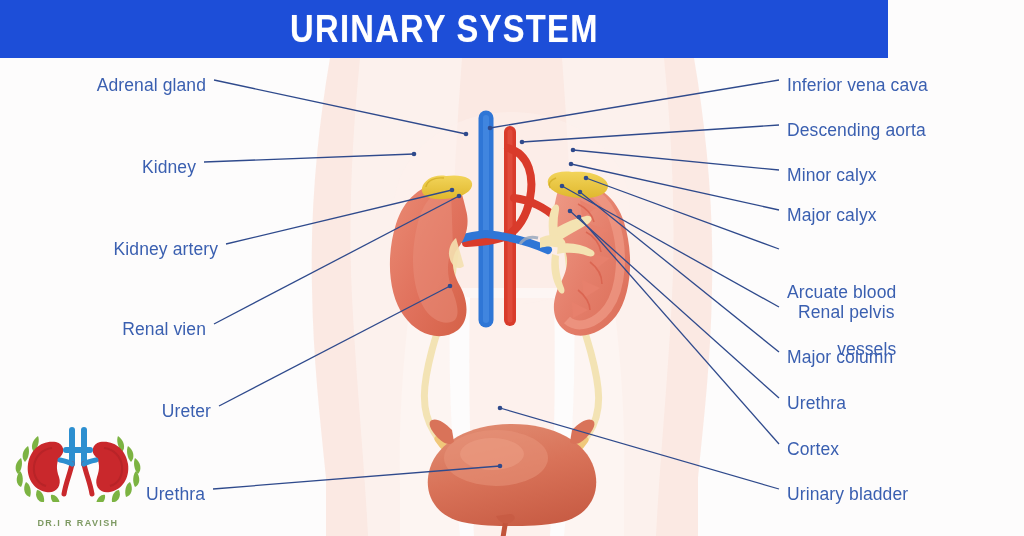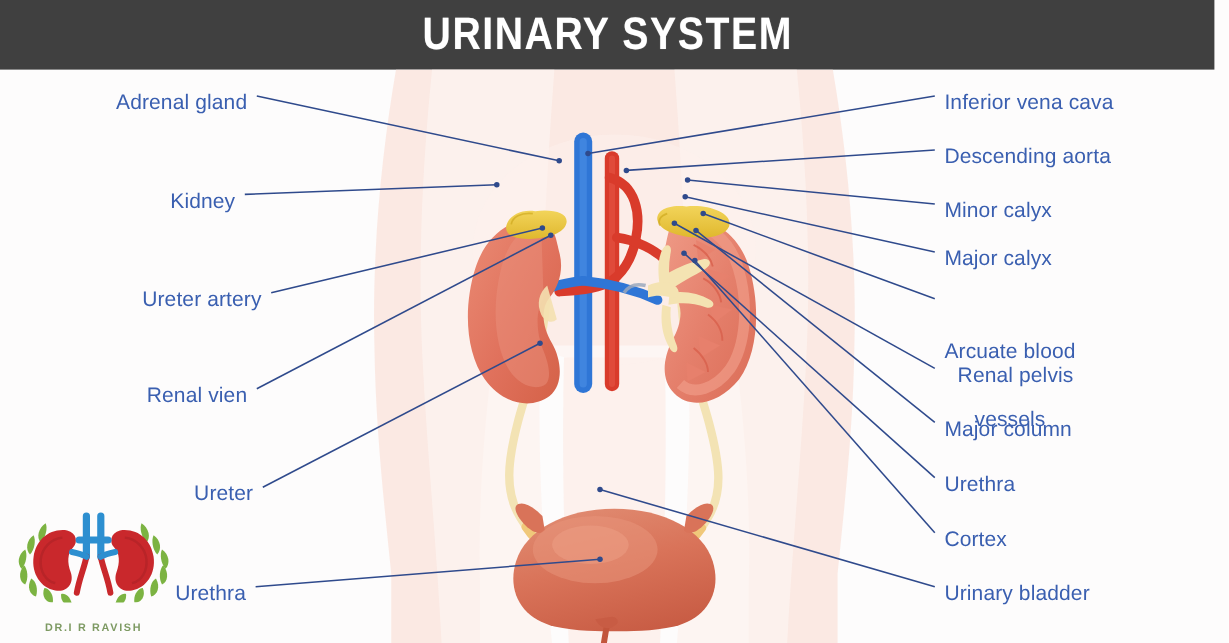--- a/index.html
+++ b/index.html
@@ -7,22 +7,22 @@
     width:1024px;height:536px;
     background:#ffffff;
     font-family:"Liberation Sans", sans-serif;
     overflow:hidden;
     position:relative;
   }
   #stage{position:relative;width:1024px;height:536px;background:#fdfcfc;overflow:hidden;}
 
   
   #banner{
-    position:absolute;left:0;top:0;width:1012px;height:58px;
-    background:#404040;
+    position:absolute;left:0;top:0;width:888px;height:58px;
+    background:#1d4ed8;
     display:flex;align-items:center;justify-content:center;
   }
   #banner-title{
     color:#ffffff;
     font-size:38px;
     font-weight:bold;
     letter-spacing:1.5px;
     transform:scaleX(0.86);
     font-family:"Liberation Sans", sans-serif;
     text-shadow:0 0 1px rgba(255,255,255,.4);
@@ -35,21 +35,21 @@
   
   .label{
     position:absolute;
     color:#3a5fb0;
     font-size:17.5px;
     font-family:"Liberation Sans", sans-serif;
     white-space:pre;
     line-height:19px;
     letter-spacing:.1px;
   }
-  .label.right{text-align:center;}
+  .label.right{text-align:right;}
   .label.left{text-align:right;}
 
   
   #logo{position:absolute;left:8px;top:416px;width:140px;height:120px;}
   #logosvg{display:block;}
   .logo-text{
     position:absolute;left:0;width:140px;text-align:center;
     font-family:"Liberation Sans", sans-serif;
   }
   #logo-line1{top:86px;font-size:13.5px;font-weight:bold;letter-spacing:.2px;}
@@ -232,21 +232,21 @@
         <circle cx="580" cy="134" r="2.3"></circle>
         <circle cx="570" cy="153" r="2.3"></circle>
         <circle cx="579" cy="159" r="2.3"></circle>
         <circle cx="500" cy="350" r="2.3"></circle>
       </g>
     </svg>
   </div>
 
   <div class="label left" style="left:0;top:76px;width:214px;padding-right:8px;box-sizing:border-box;">Adrenal gland</div>
   <div class="label left" style="left:0;top:158px;width:204px;padding-right:8px;box-sizing:border-box;padding-left:35px;">Kidney</div>
-  <div class="label left" style="left:0;top:240px;width:226px;padding-right:8px;box-sizing:border-box;">Ureter artery</div>
+  <div class="label left" style="left:0;top:240px;width:226px;padding-right:8px;box-sizing:border-box;">Kidney artery</div>
   <div class="label left" style="left:0;top:320px;width:214px;padding-right:8px;box-sizing:border-box;">Renal vien</div>
   <div class="label left" style="left:0;top:402px;width:219px;padding-right:8px;box-sizing:border-box;">Ureter</div>
   <div class="label left" style="left:0;top:485px;width:213px;padding-right:8px;box-sizing:border-box;">Urethra</div>
 
   <div class="label right" style="left:787px;top:76px;">Inferior vena cava</div>
   <div class="label right" style="left:787px;top:121px;">Descending aorta</div>
   <div class="label right" style="left:787px;top:166px;">Minor calyx</div>
   <div class="label right" style="left:787px;top:206px;">Major calyx</div>
   <div class="label right" style="left:787px;top:245px;">
     <div>Arcuate blood</div>

